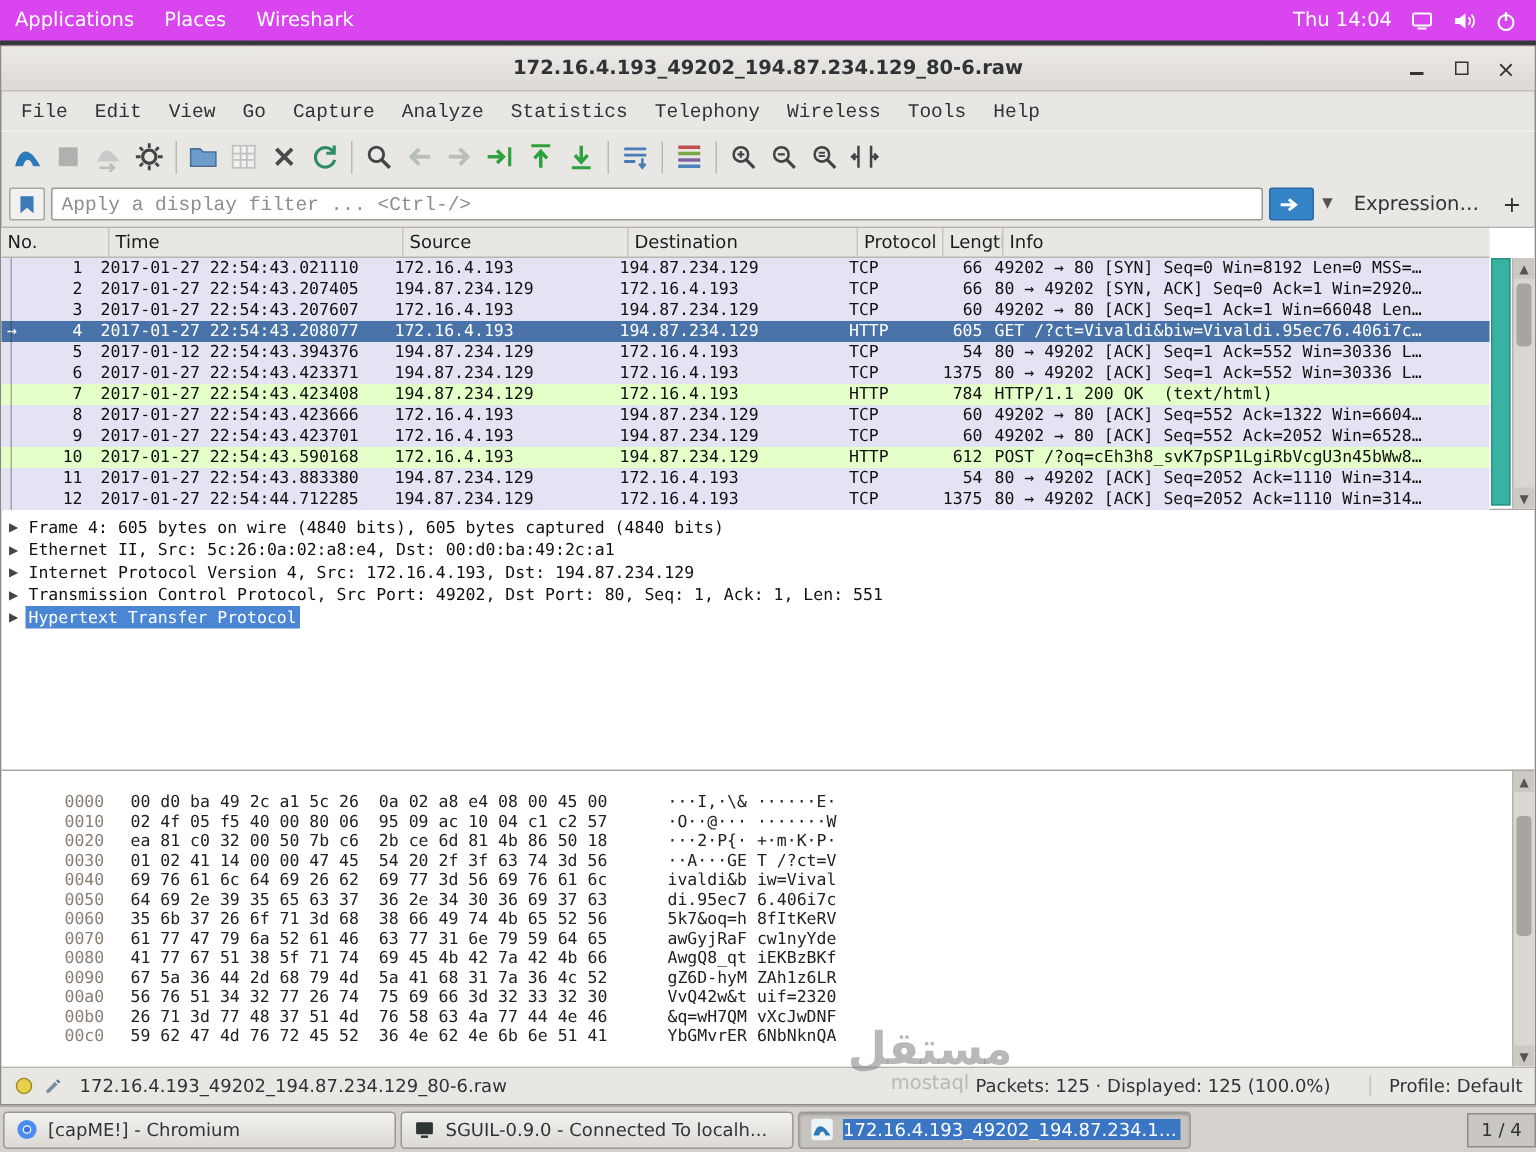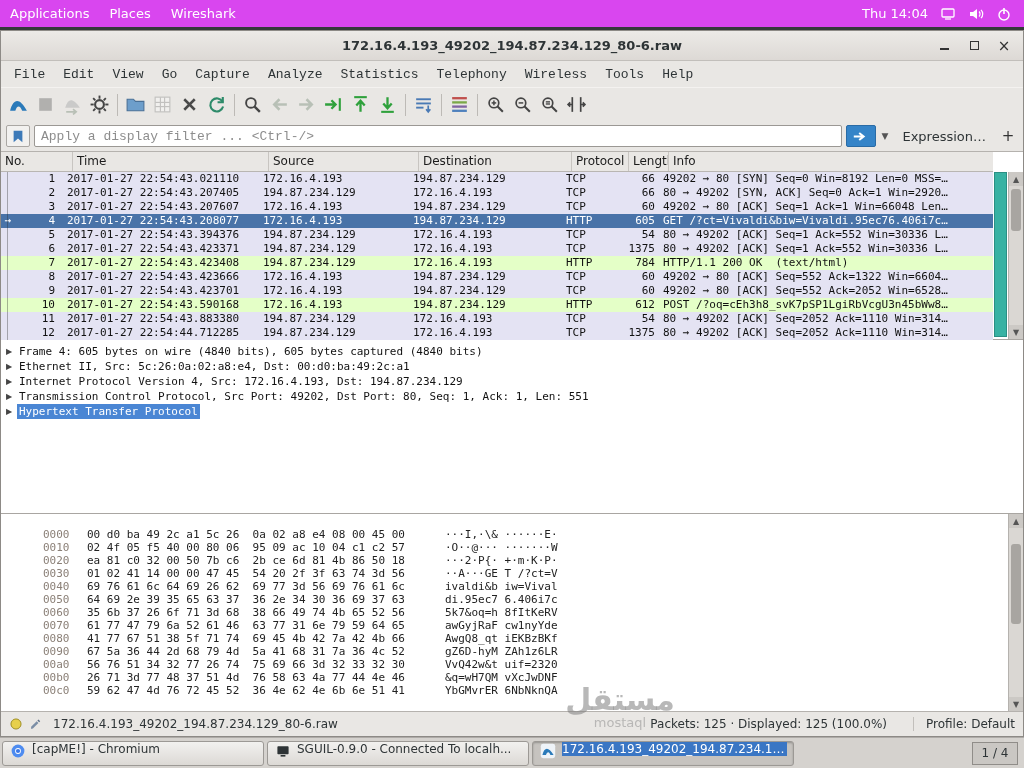--- a/index.html
+++ b/index.html
@@ -112,26 +112,26 @@
   .sicon { display:flex; align-items:center; }
   #sb-filename { margin-left:4px; }
   #sb-right { margin-left:auto; display:flex; align-items:center; gap:26px; }
   #sb-profile { border-left:1px solid #c2bfbb; padding-left:12px; }
 
   
   #taskbar { position:absolute; left:0; bottom:0; width:1024px; height:31px; background:#d5d2ce;
              border-top:1px solid #aeaba7; display:flex; align-items:center; z-index:5; }
   #task-buttons { display:flex; align-items:center; height:100%; padding:3px 2px; gap:3px; }
   .taskbtn { width:262px; height:25px; background:linear-gradient(#f2f1ef,#dcd9d5); border:1px solid #9c9995;
-             border-radius:3px; display:flex; align-items:flex-start; gap:5px; padding:0 6px; font-size:12px; color:#2e3436; }
+             border-radius:3px; display:flex; align-items:center; gap:5px; padding:0 6px; font-size:12px; color:#2e3436; }
   .taskbtn.active { background:#c6c3bf; box-shadow:inset 0 1px 2px rgba(0,0,0,.25); }
   .ticon { width:18px; height:18px; flex:none; display:flex; align-items:center; justify-content:center; }
   .tlabel { overflow:hidden; white-space:nowrap; text-overflow:ellipsis; }
   .tlabel.tlsel { background:#3a76c4; color:#fff; }
-  #workspace { margin-left:auto; margin-right:6px; width:46px; height:23px; background:#cac7c3; border:1px solid #908d89;
+  #workspace { margin-left:auto; width:46px; height:23px; background:#cac7c3; border:1px solid #908d89;
                display:flex; align-items:center; justify-content:center; font-size:12px; color:#2e3436; }
 
   
   #watermark { position:absolute; left:520px; top:684px; width:200px; text-align:center; z-index:9;
                pointer-events:none; color:rgba(125,125,125,.55); }
   .wm-ar { font-size:30px; font-weight:bold; line-height:32px; }
   .wm-la { font-size:13px; line-height:14px; color:rgba(135,135,135,.5); }
 </style>
 </head>
 <body>
@@ -416,21 +416,21 @@
             <span class="pc time">2017-01-27 22:54:43.208077</span>
             <span class="pc src">172.16.4.193</span>
             <span class="pc dst">194.87.234.129</span>
             <span class="pc proto">HTTP</span>
             <span class="pc len">605</span>
             <span class="pc info">GET /?ct=Vivaldi&amp;biw=Vivaldi.95ec76.406i7c…</span>
           </div>
           <div class="prow tcp">
             <span class="pc gut"></span>
             <span class="pc no">5</span>
-            <span class="pc time">2017-01-27 22:54:43.394376</span>
+            <span class="pc time">2017-01-12 22:54:43.394376</span>
             <span class="pc src">194.87.234.129</span>
             <span class="pc dst">172.16.4.193</span>
             <span class="pc proto">TCP</span>
             <span class="pc len">54</span>
             <span class="pc info">80 → 49202 [ACK] Seq=1 Ack=552 Win=30336 L…</span>
           </div>
           <div class="prow tcp">
             <span class="pc gut"></span>
             <span class="pc no">6</span>
             <span class="pc time">2017-01-27 22:54:43.423371</span>

